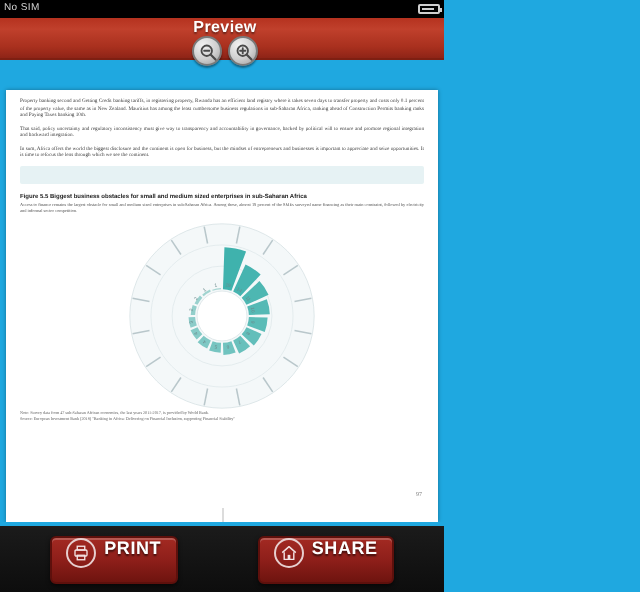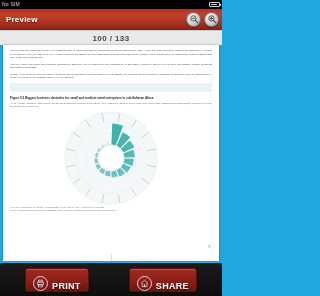--- a/index.html
+++ b/index.html
@@ -33,20 +33,21 @@
     background:#cfcfcf;
   }
 
   
   .header{
     height:21px;
     background:linear-gradient(180deg,#b5321f 0%,#c0402c 28%,#a9301e 72%,#8e2417 100%);
     display:flex;align-items:center;justify-content:space-between;
     padding:0 3px 0 6px;box-sizing:border-box;position:relative;
     border-bottom:1px solid #7e1f12;
+    flex-direction:column;
   }
   .header-title{
     color:#ffffff;font-size:8px;font-weight:bold;letter-spacing:.2px;
     text-shadow:0 1px 1px rgba(0,0,0,.45);
   }
   .header-actions{display:flex;align-items:center;gap:3px;}
   .hicon{
     width:15px;height:15px;border-radius:50%;
     background:radial-gradient(circle at 35% 28%,#f2f2f2 0%,#cfcfcf 55%,#9d9d9d 100%);
     border:1px solid #7a7a7a;
@@ -119,21 +120,21 @@
 
   
   .bottombar{
     position:absolute;left:0;right:0;bottom:0;height:35px;
     background:linear-gradient(180deg,#1b1b1b 0%,#0d0d0d 100%);
     border-top:2px solid #1fa8e0;
     display:flex;align-items:center;justify-content:space-around;
     padding:0 5px;box-sizing:border-box;
   }
   .btn{
-    display:flex;align-items:flex-end;gap:4px;
+    display:flex;align-items:flex-start;gap:4px;
     height:24px;padding:0 7px;box-sizing:border-box;
     background:linear-gradient(180deg,#a32a22 0%,#8e1f1a 50%,#6e140f 100%);
     border:1px solid #5d100c;border-radius:3px;
     box-shadow:inset 0 1px 0 rgba(255,255,255,.22),0 1px 2px rgba(0,0,0,.6);
     cursor:pointer;
   }
   .btn-label{
     color:#ffffff;font-size:9px;font-weight:bold;letter-spacing:.3px;
     text-shadow:0 1px 1px rgba(0,0,0,.6);
   }
@@ -173,23 +174,20 @@
         <svg width="10" height="10" viewBox="0 0 24 24">
           <circle cx="10.5" cy="10.5" r="6.3" fill="none" stroke="#4a4a4a" stroke-width="2.2"></circle>
           <line x1="15.4" y1="15.4" x2="21" y2="21" stroke="#4a4a4a" stroke-width="2.6" stroke-linecap="round"></line>
           <line x1="7.3" y1="10.5" x2="13.7" y2="10.5" stroke="#4a4a4a" stroke-width="2.2" stroke-linecap="round"></line>
           <line x1="10.5" y1="7.3" x2="10.5" y2="13.7" stroke="#4a4a4a" stroke-width="2.2" stroke-linecap="round"></line>
         </svg>
       </div>
     </div>
   </div>
 
-  <div class="pagecount">
-    <span>100 / 133</span>
-  </div>
 
   <div class="viewport">
     <div class="page">
 
       <p class="para">Property banking second and Getting Credit banking tariffs, in registering property, Rwanda has an efficient land registry where it takes seven days to transfer property and costs only 0.1 percent of the property value, the same as in New Zealand. Mauritius has among the least cumbersome business regulations in sub-Saharan Africa, ranking ahead of Construction Permits banking ranks and Paying Taxes banking 10th.</p>
       <p class="para">That said, policy uncertainty and regulatory inconsistency must give way to transparency and accountability in governance, backed by political will to ensure and promote regional integration and backward integration.</p>
       <p class="para">In sum, Africa offers the world the biggest disclosure and the continent is open for business, but the mindset of entrepreneurs and businesses is important to appreciate and seize opportunities. It is time to refocus the lens through which we see the continent.</p>
 
       <div class="callout"></div>
 

